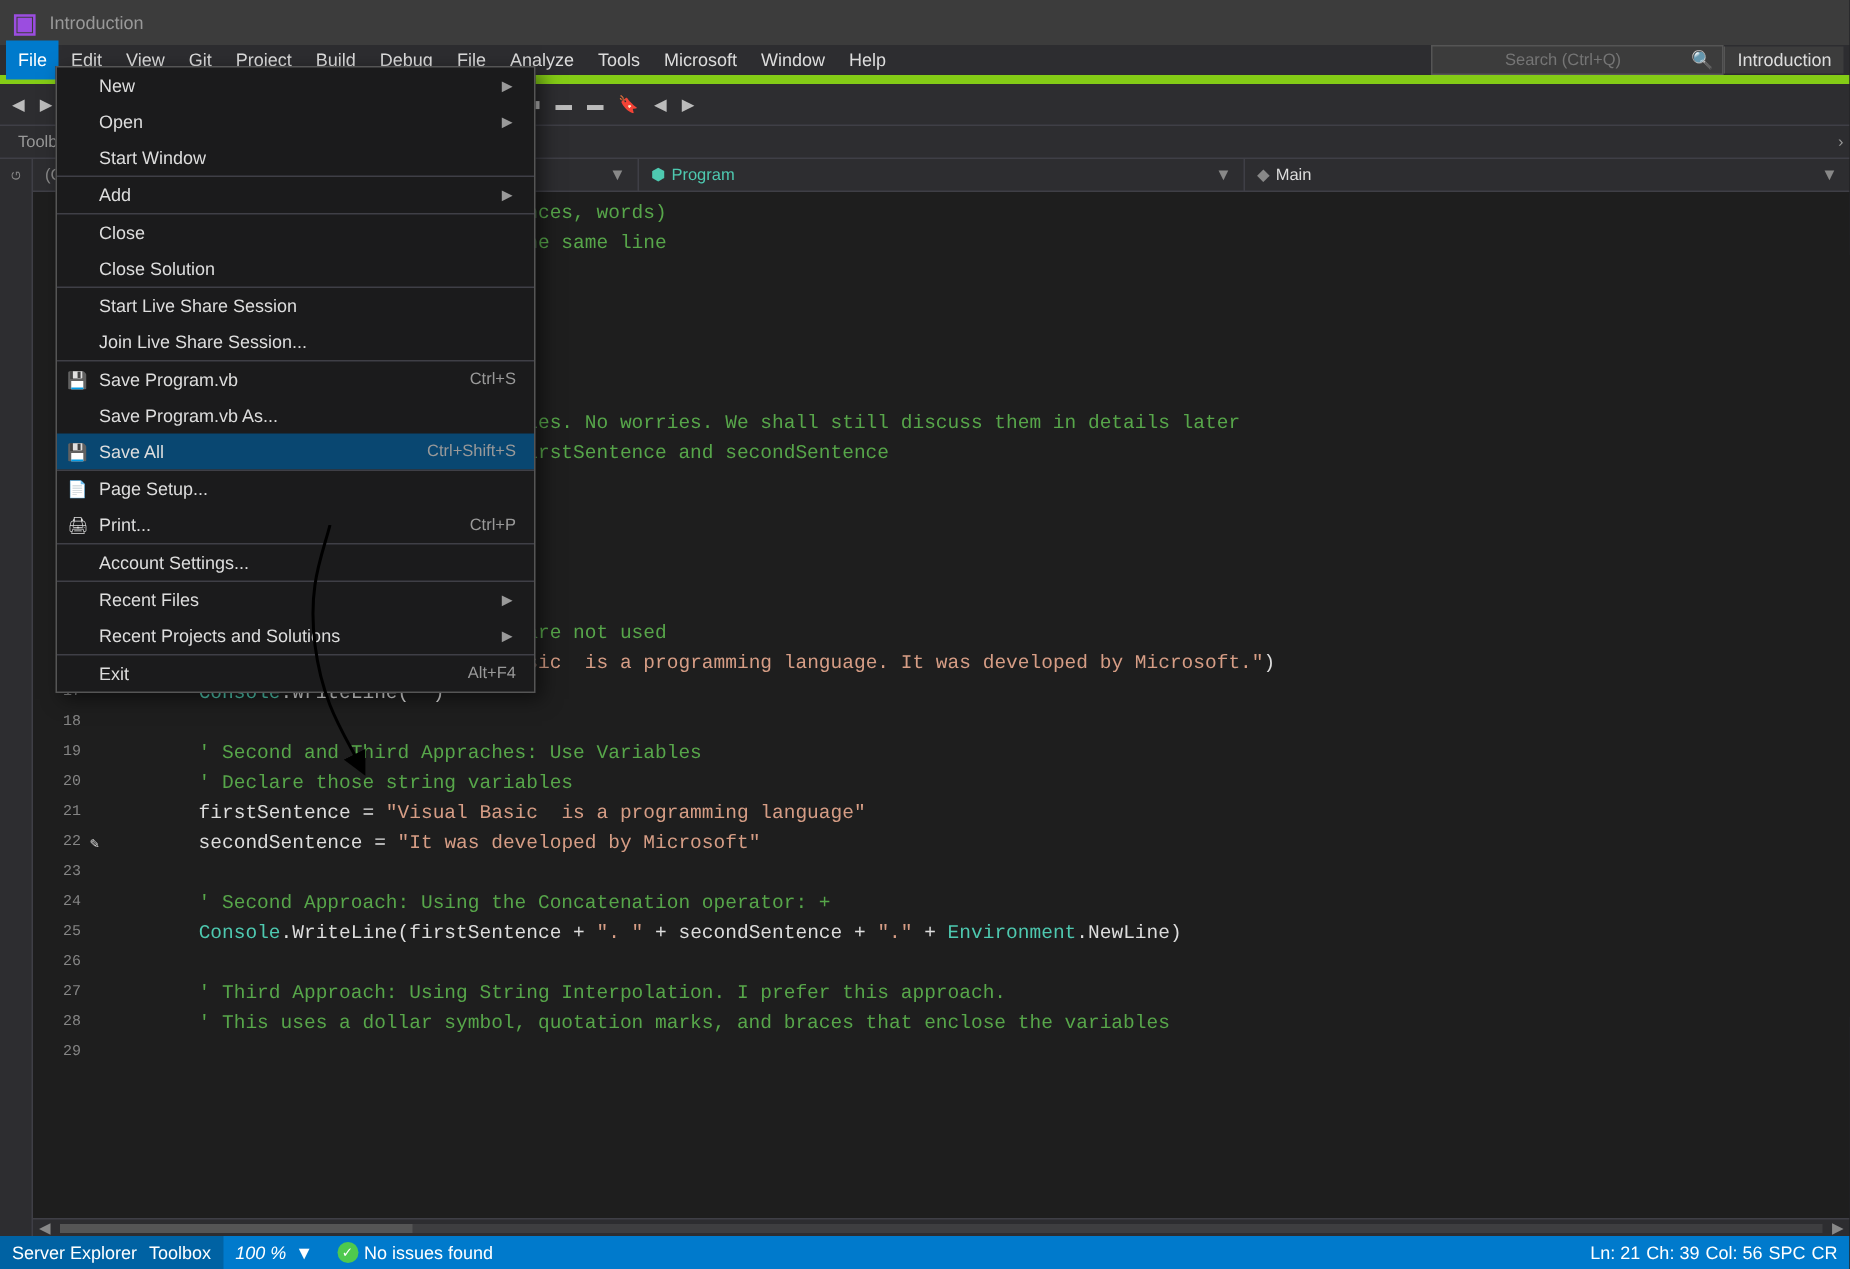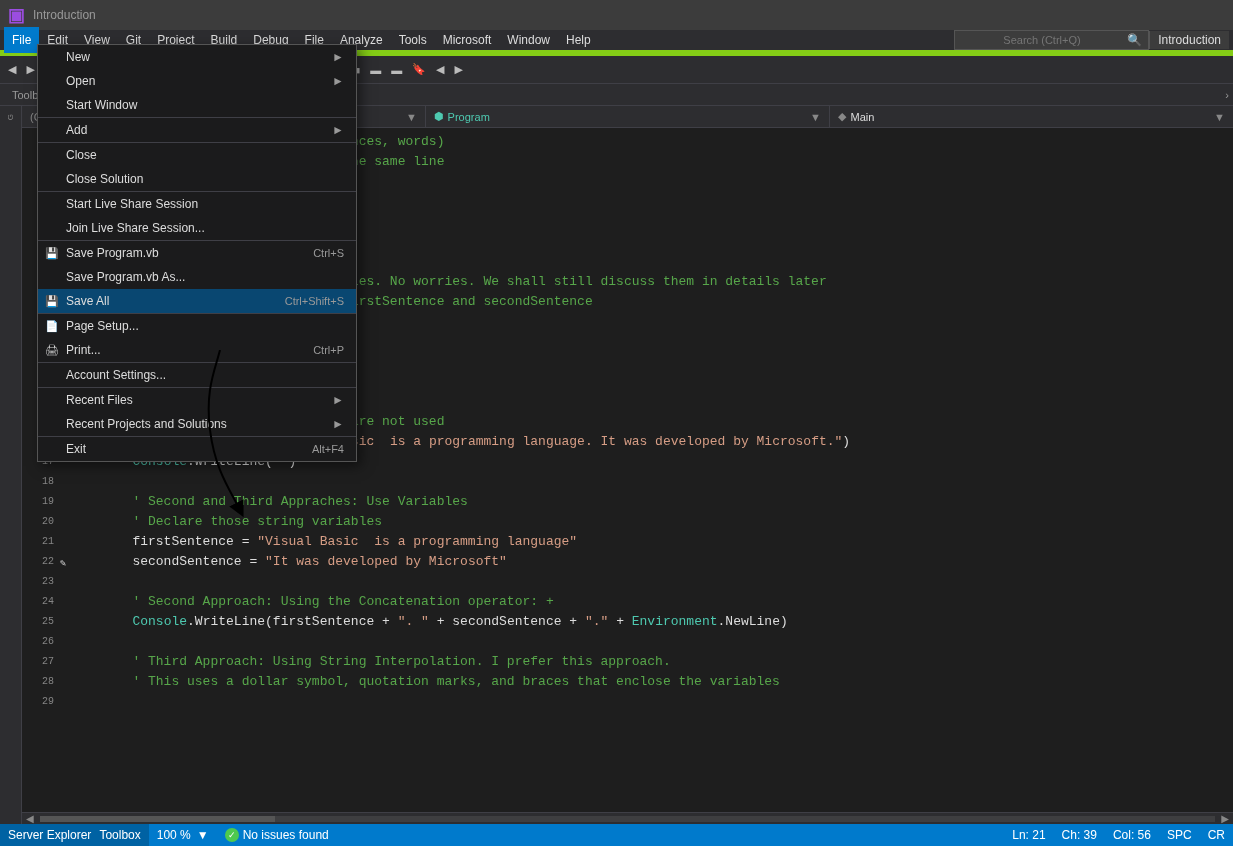--- a/index.html
+++ b/index.html
@@ -541,28 +541,28 @@
       <path d="M 0 0 L 8 4 L 0 8 Z" fill="black"></path>
     </marker>
   </defs>
 </svg>
 
 <div class="status-bar">
   <div style="background: #0062a3; padding: 0 8px; height:22px; display:flex; align-items:center; margin: 0 -8px 0 -8px;">
     <span style="margin-right:8px; cursor:pointer;">Server Explorer</span>
     <span style="cursor:pointer;">Toolbox</span>
   </div>
-  <div style="display:flex; align-items:center; gap:6px; margin-left:8px;">
+  <div style="display:flex; align-items:center; gap:6px; margin-left:8px;font-style:italic;">
     <span>100 %</span>
     <span>▼</span>
   </div>
   <div class="no-issues" style="margin-left:8px;">
     <div class="check-circle">✓</div>
     <span>No issues found</span>
   </div>
-  <div style="margin-left:auto; display:flex; gap:16px;">
+  <div style="margin-left:auto; display:flex; gap:4px;">
     <span>Ln: 21</span>
     <span>Ch: 39</span>
     <span>Col: 56</span>
     <span>SPC</span>
     <span>CR</span>
   </div>
 </div>
 
 </body></html>

